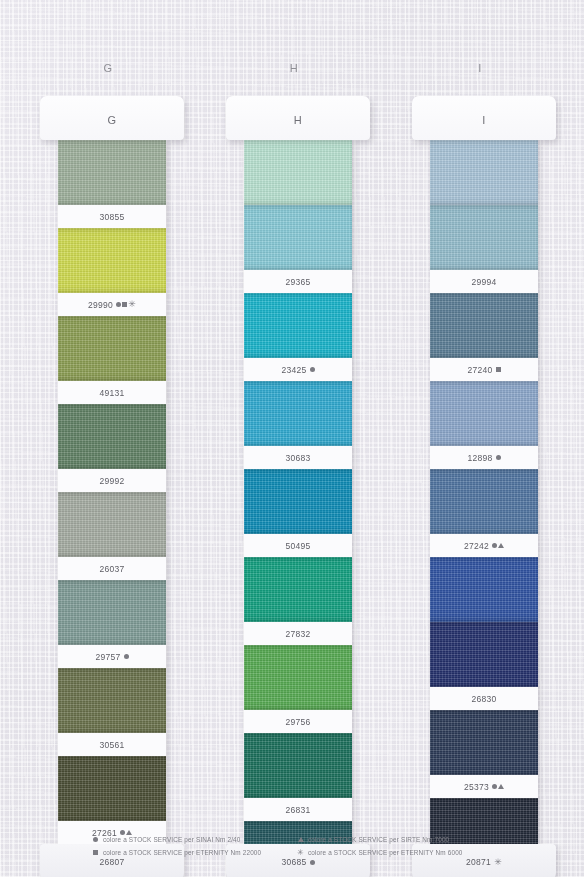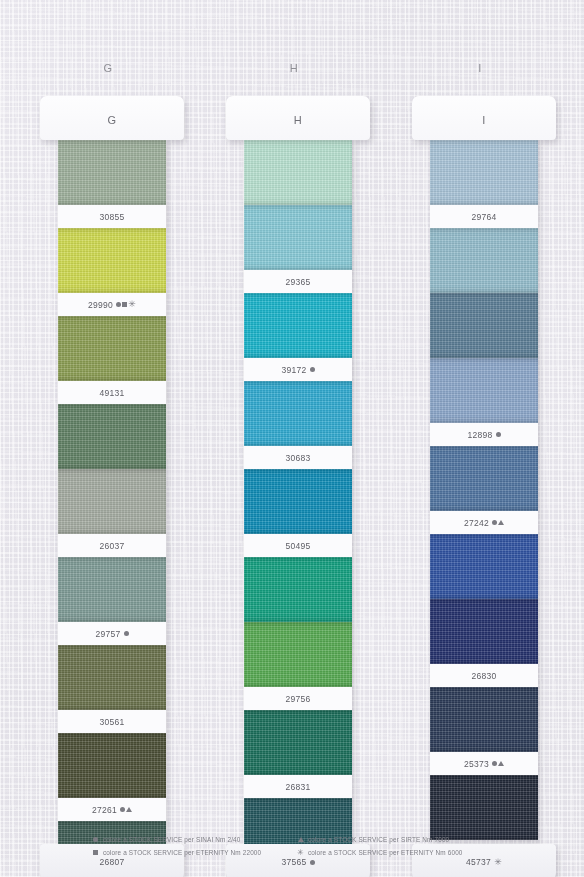--- a/index.html
+++ b/index.html
@@ -219,20 +219,23 @@
               <span class="mk mk-circle"></span>
               <span class="mk mk-square"></span>
               <span class="mk mk-star">✳</span>
             </span>
           </div>
           <div class="swatch" style="background: rgb(138, 156, 82);"></div>
           <div class="swatch-label">
             <span class="code">49131</span>
           </div>
           <div class="swatch" style="background: rgb(95, 127, 99);"></div>
+          <div class="swatch-label">
+            <span class="code">29992</span>
+          </div>
           <div class="swatch" style="background: rgb(163, 170, 160);"></div>
           <div class="swatch-label">
             <span class="code">26037</span>
           </div>
           <div class="swatch" style="background: rgb(125, 154, 149);"></div>
           <div class="swatch-label">
             <span class="code">29757</span>
             <span class="marks">
               <span class="mk mk-circle"></span>
             </span>
@@ -260,62 +263,71 @@
           <span class="card-head-letter">H</span>
         </div>
         <div class="card-body">
           <div class="swatch" style="background: rgb(182, 223, 206);"></div>
           <div class="swatch" style="background: rgb(134, 200, 213);"></div>
           <div class="swatch-label">
             <span class="code">29365</span>
           </div>
           <div class="swatch" style="background: rgb(24, 178, 200);"></div>
           <div class="swatch-label">
-            <span class="code">39172</span>
+            <span class="code">23425</span>
             <span class="marks">
               <span class="mk mk-circle"></span>
             </span>
           </div>
           <div class="swatch" style="background: rgb(47, 168, 206);"></div>
           <div class="swatch-label">
             <span class="code">30683</span>
           </div>
           <div class="swatch" style="background: rgb(13, 138, 180);"></div>
           <div class="swatch-label">
             <span class="code">50495</span>
           </div>
           <div class="swatch" style="background: rgb(18, 158, 126);"></div>
+          <div class="swatch-label">
+            <span class="code">27832</span>
+          </div>
           <div class="swatch" style="background: rgb(85, 168, 81);"></div>
           <div class="swatch-label">
             <span class="code">29756</span>
           </div>
           <div class="swatch" style="background: rgb(26, 110, 90);"></div>
           <div class="swatch-label">
             <span class="code">26831</span>
           </div>
           <div class="swatch" style="background: rgb(34, 85, 92);"></div>
         </div>
         <div class="card-foot">
-          <span class="code">37565</span>
+          <span class="code">30685</span>
           <span class="marks">
             <span class="mk mk-circle"></span>
           </span>
         </div>
       </div>
       <div class="card" style="left: 412px;">
         <div class="card-head">
           <span class="card-head-letter">I</span>
         </div>
         <div class="card-body">
           <div class="swatch" style="background: rgb(167, 194, 214);"></div>
-          <div class="swatch-label">
-            <span class="code">29764</span>
-          </div>
           <div class="swatch" style="background: rgb(146, 187, 202);"></div>
+          <div class="swatch-label">
+            <span class="code">29994</span>
+          </div>
           <div class="swatch" style="background: rgb(90, 124, 148);"></div>
+          <div class="swatch-label">
+            <span class="code">27240</span>
+            <span class="marks">
+              <span class="mk mk-square"></span>
+            </span>
+          </div>
           <div class="swatch" style="background: rgb(138, 165, 200);"></div>
           <div class="swatch-label">
             <span class="code">12898</span>
             <span class="marks">
               <span class="mk mk-circle"></span>
             </span>
           </div>
           <div class="swatch" style="background: rgb(79, 115, 159);"></div>
           <div class="swatch-label">
             <span class="code">27242</span>
@@ -333,21 +345,21 @@
           <div class="swatch-label">
             <span class="code">25373</span>
             <span class="marks">
               <span class="mk mk-circle"></span>
               <span class="mk mk-triangle"></span>
             </span>
           </div>
           <div class="swatch" style="background: rgb(34, 41, 56);"></div>
         </div>
         <div class="card-foot">
-          <span class="code">45737</span>
+          <span class="code">20871</span>
           <span class="marks">
             <span class="mk mk-star">✳</span>
           </span>
         </div>
       </div>
     </div>
 
   <div class="legend" id="legend-root">
       <div class="legend-item">
         <span class="legend-sym">

